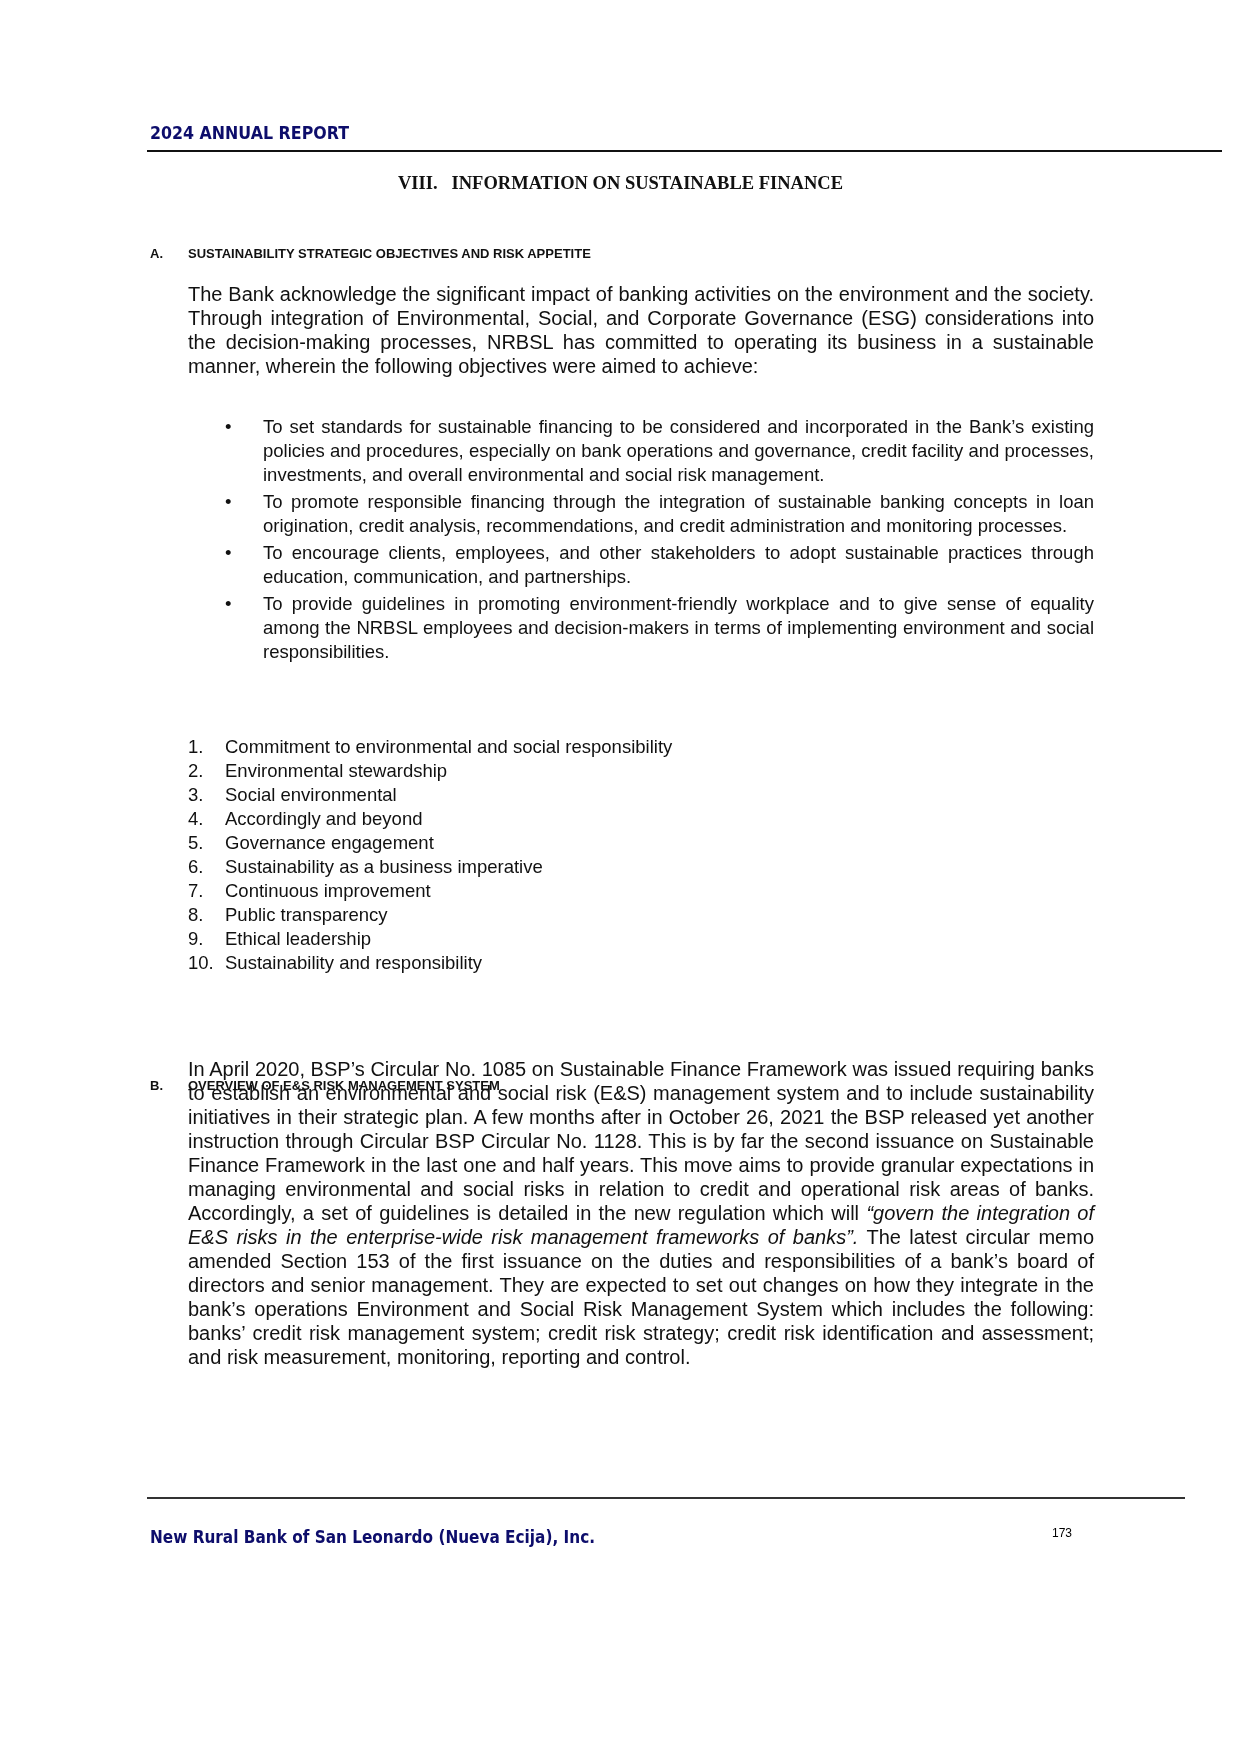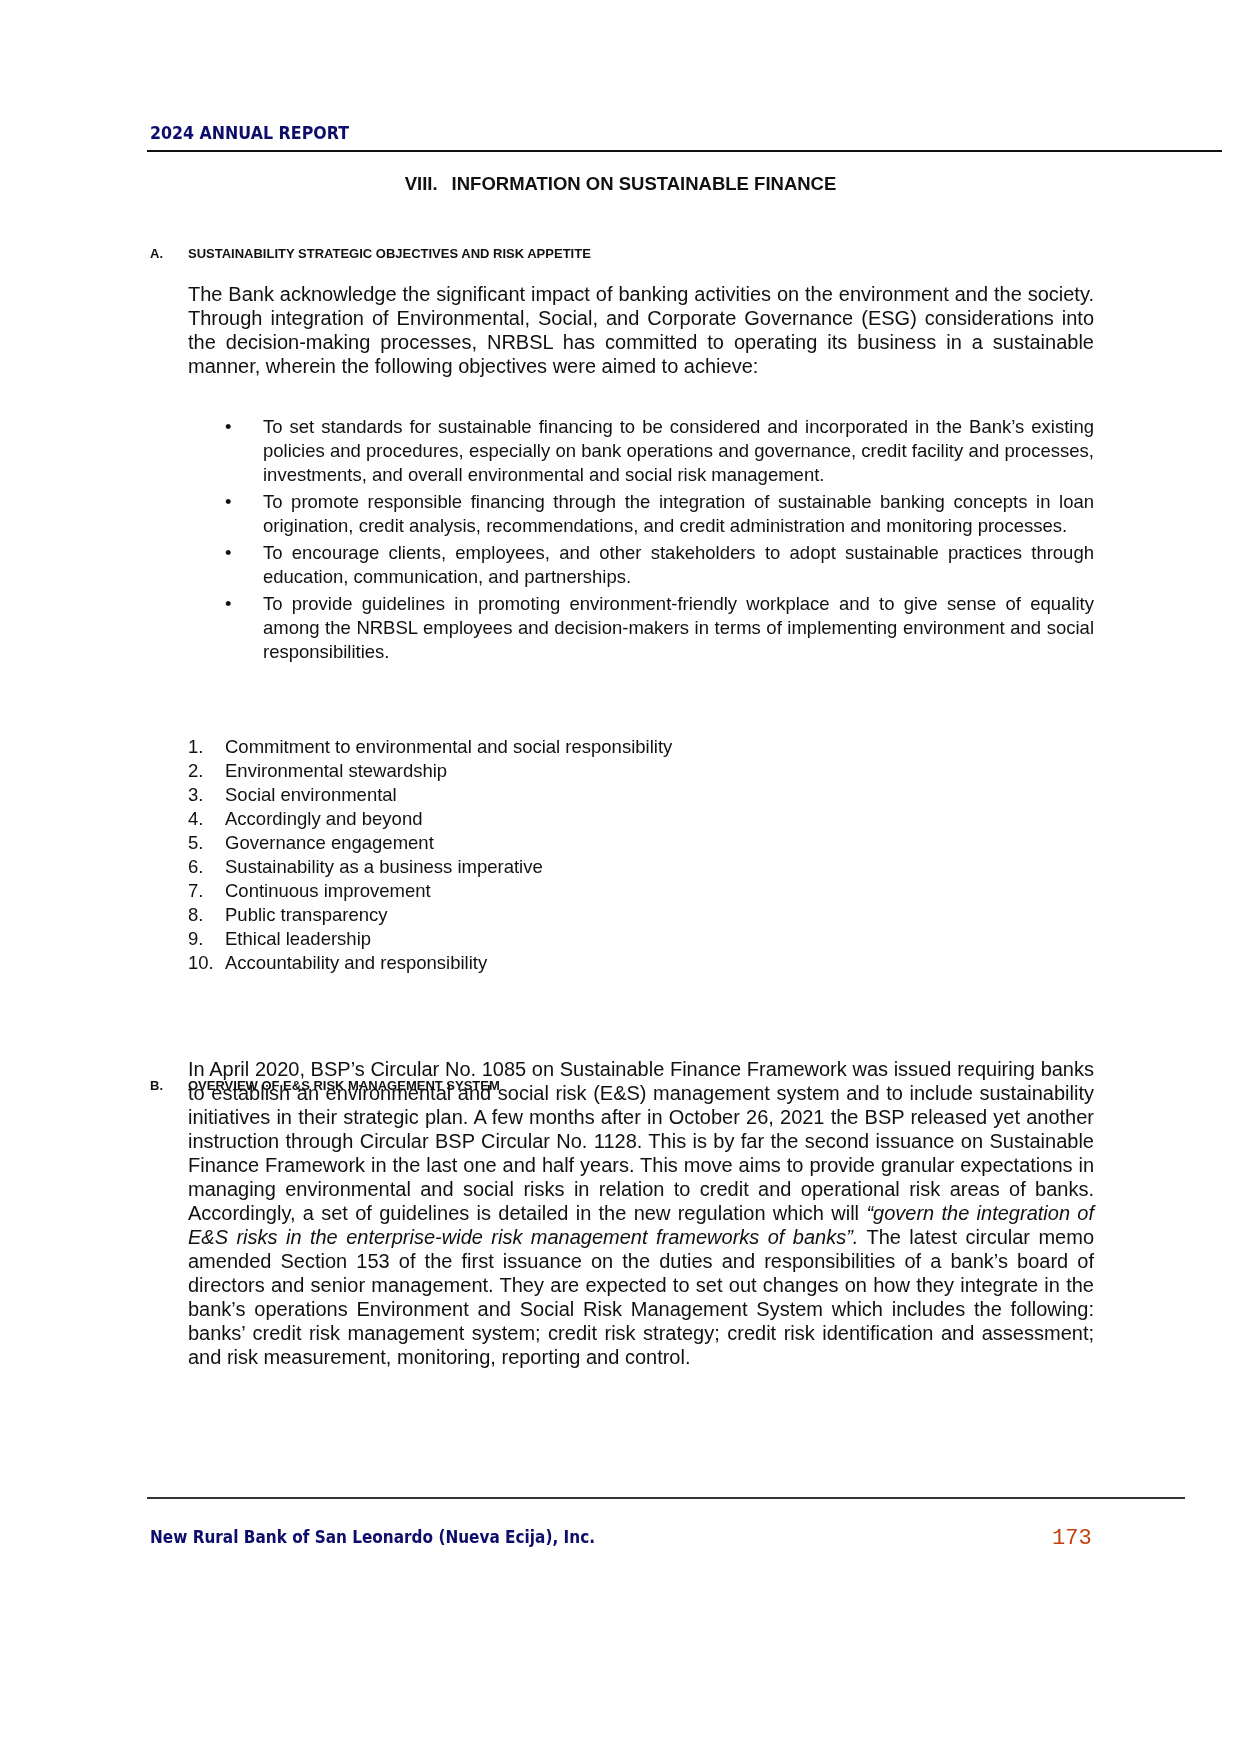--- a/index.html
+++ b/index.html
@@ -1,32 +1,32 @@
 <!DOCTYPE html>
 <html><head>
 <meta charset="utf-8">
 <style>
   html, body { margin: 0; padding: 0; background: #ffffff; }
   body { width: 1241px; height: 1754px; position: relative; overflow: hidden; font-family: "Liberation Sans", sans-serif; color: #111; }
   .running-header { position: absolute; left: 150px; top: 122px; font-family: "DejaVu Sans", sans-serif; font-weight: bold; font-size: 18px; color: #0d0d6b; letter-spacing: 0px; transform: scaleX(0.88); transform-origin: left top; }
   .top-rule { position: absolute; left: 147px; top: 150px; width: 1075px; height: 0; border-top: 2px solid #111; }
-  .section-title { position: absolute; left: 0; width: 1241px; top: 173px; text-align: center; font-weight: bold; font-size: 18.5px; }
+  .section-title { position: absolute; left: 0; width: 1241px; top: 173px; text-align: center; font-weight: bold; font-size: 18.5px; font-family: Liberation Serif, serif; }
   .section-title .num { display: inline-block; margin-right: 14px; }
   .sub-heading { position: absolute; left: 150px; font-weight: bold; font-size: 13px; }
   .sub-heading .letter { display: inline-block; width: 38px; }
   .para { position: absolute; left: 188px; width: 906px; font-size: 20px; line-height: 24px; text-align: justify; }
   .bullets { position: absolute; left: 188px; width: 906px; margin: 0; padding: 0; list-style: none; font-size: 18.5px; line-height: 24px; }
   .bullets li { position: relative; padding-left: 75px; text-align: justify; margin-bottom: 3px; }
   .bullets li .bullet { position: absolute; left: 37px; top: 0; }
   .numbered { position: absolute; left: 188px; margin: 0; padding: 0; list-style: none; font-size: 18.5px; line-height: 24px; }
   .numbered li { position: relative; padding-left: 37px; }
   .numbered li .n { position: absolute; left: 0; }
   .bottom-rule { position: absolute; left: 147px; top: 1497px; width: 1038px; height: 0; border-top: 2px solid #333; }
   .footer-name { position: absolute; left: 150px; top: 1527px; font-family: "DejaVu Sans", sans-serif; font-weight: bold; font-size: 17px; color: #0d0d6b; transform: scaleX(0.9); transform-origin: left top; }
-  .page-number { position: absolute; left: 1052px; top: 1526px; font-family: Liberation Mono, monospace; font-size: 22px; color: #c2410c; }
+  .page-number { position: absolute; left: 1052px; top: 1526px; font-family: Liberation Sans, sans-serif; font-size: 12px; color: #000000; }
   em.quote { font-style: italic; }
 </style>
 </head>
 <body>
 
 <div class="running-header">2024 ANNUAL REPORT</div>
 <div class="top-rule"></div>
 
 <div class="section-title">
   <span class="num">VIII.</span><span>INFORMATION ON SUSTAINABLE FINANCE</span>
@@ -48,21 +48,21 @@
 <ol class="numbered" style="top:735px;">
   <li><span class="n">1.</span><span>Commitment to environmental and social responsibility</span></li>
   <li><span class="n">2.</span><span>Environmental stewardship</span></li>
   <li><span class="n">3.</span><span>Social environmental</span></li>
   <li><span class="n">4.</span><span>Accordingly and beyond</span></li>
   <li><span class="n">5.</span><span>Governance engagement</span></li>
   <li><span class="n">6.</span><span>Sustainability as a business imperative</span></li>
   <li><span class="n">7.</span><span>Continuous improvement</span></li>
   <li><span class="n">8.</span><span>Public transparency</span></li>
   <li><span class="n">9.</span><span>Ethical leadership</span></li>
-  <li><span class="n">10.</span><span>Accountability and responsibility</span></li>
+  <li><span class="n">10.</span><span>Sustainability and responsibility</span></li>
 </ol>
 
 <div class="sub-heading" style="top:1078px;">
   <span class="letter">B.</span><span>OVERVIEW OF E&amp;S RISK MANAGEMENT SYSTEM</span>
 </div>
 
 <p class="para" style="top:1057px; margin:0;"><span>In April 2020, BSP’s Circular No. 1085 on Sustainable Finance Framework was issued requiring banks to establish an environmental and social risk (E&amp;S) management system and to include sustainability initiatives in their strategic plan. A few months after in October 26, 2021 the BSP released yet another instruction through Circular BSP Circular No. 1128. This is by far the second issuance on Sustainable Finance Framework in the last one and half years. This move aims to provide granular expectations in managing environmental and social risks in relation to credit and operational risk areas of banks. Accordingly, a set of guidelines is detailed in the new regulation which will </span><em class="quote">“govern the integration of E&amp;S risks in the enterprise-wide risk management frameworks of banks”.</em><span> The latest circular memo amended Section 153 of the first issuance on the duties and responsibilities of a bank’s board of directors and senior management. They are expected to set out  changes on how they integrate in the bank’s operations Environment and Social Risk Management System which includes the following: banks’ credit risk management system; credit risk strategy; credit risk identification and assessment; and risk measurement, monitoring, reporting and control.</span></p>
 
 <div class="bottom-rule"></div>
 <div class="footer-name">New Rural Bank of San Leonardo (Nueva Ecija), Inc.</div>

